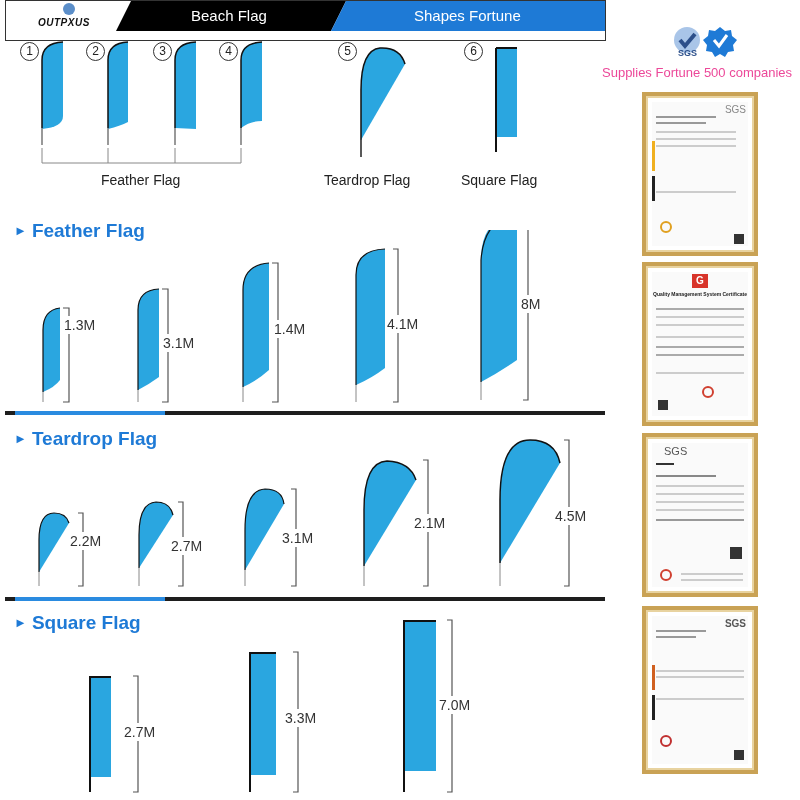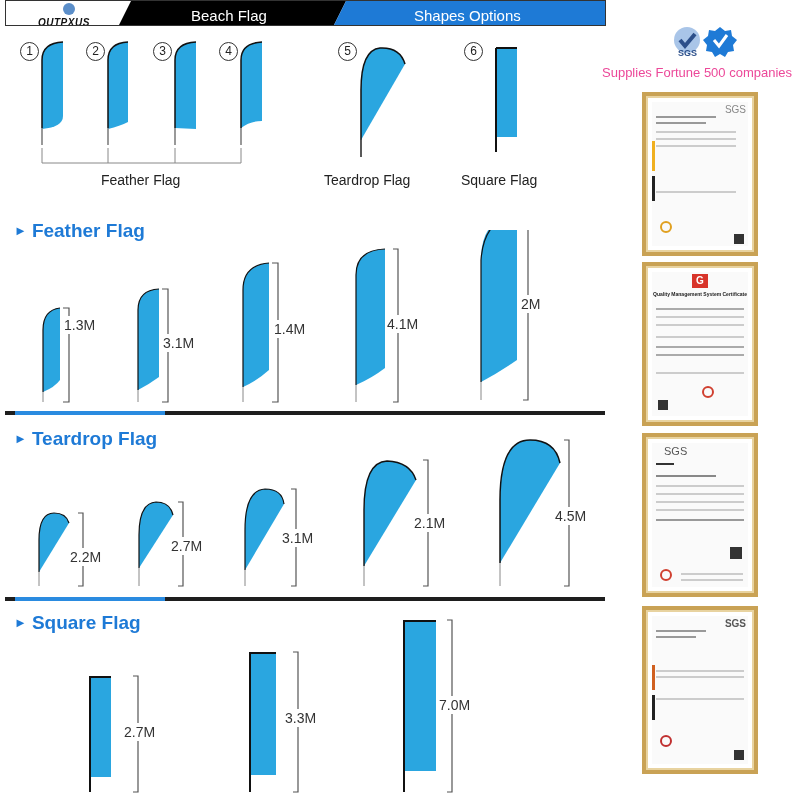--- a/index.html
+++ b/index.html
@@ -1,21 +1,21 @@
 <!DOCTYPE html>
 <html><head>
 <meta charset="utf-8">
 <style>
   * { box-sizing: border-box; margin: 0; padding: 0; }
   html, body { width: 800px; height: 800px; background: #ffffff; overflow: hidden; }
   body { position: relative; font-family: "Liberation Sans", "DejaVu Sans", sans-serif; color: #333; }
   .abs { position: absolute; }
 
   
-  .banner { left: 5px; top: 0; width: 601px; height: 26px; border: 1px solid #333; overflow: hidden; background: #fff; }
+  .banner { left: 5px; top: 0; width: 601px; height: 41px; border: 1px solid #333; overflow: hidden; background: #fff; }
   .banner svg { position: absolute; left: 0; top: 0; }
   .logo-text { position: absolute; left: 32px; top: 16px; font-weight: bold; font-style: italic; font-size: 10px; color: #111; letter-spacing: 0.5px; }
   .logo-mark { position: absolute; left: 57px; top: 2px; width: 12px; height: 12px; border-radius: 50%; background: #5b8ec9; }
   .tab-beach { position: absolute; left: 185px; top: 6px; font-size: 15px; color: #fff; }
   .tab-shapes { position: absolute; left: 408px; top: 6px; font-size: 15px; color: #fff; }
 
   
   .num-circle { width: 19px; height: 19px; border: 1px solid #333; border-radius: 50%; font-size: 12px; text-align: center; line-height: 17px; color: #222; background: #fff; }
   .cap { font-size: 14px; color: #222; }
 
@@ -43,21 +43,21 @@
 <body>
 
 <div class="abs banner">
   <svg width="601" height="30">
     <polygon points="125,0 340,0 325,30 110,30" fill="#000"></polygon>
     <polygon points="340,0 601,0 601,30 325,30" fill="#1e7ad6"></polygon>
   </svg>
   <div class="logo-mark"></div>
   <div class="logo-text">OUTPXUS</div>
   <div class="tab-beach">Beach Flag</div>
-  <div class="tab-shapes">Shapes Options</div>
+  <div class="tab-shapes">Shapes Fortune</div>
 </div>
 
 <div class="abs num-circle" style="left:20px;top:42px">1</div>
 <div class="abs num-circle" style="left:86px;top:42px">2</div>
 <div class="abs num-circle" style="left:153px;top:42px">3</div>
 <div class="abs num-circle" style="left:219px;top:42px">4</div>
 <div class="abs num-circle" style="left:338px;top:42px">5</div>
 <div class="abs num-circle" style="left:464px;top:42px">6</div>
 
 <svg class="abs" style="left:0;top:0" width="600" height="200">
@@ -139,21 +139,21 @@
     <path d="M481,152 L481,30 Q484,-12 517,-14" fill="none" stroke="#111" stroke-width="1.2"></path>
     <line x1="481" y1="152" x2="481" y2="170" stroke="#888"></line>
     <path d="M523,-14 L528,-14 L528,170 L523,170" fill="none" stroke="#555" stroke-width="1.2"></path>
   </g>
 </svg>
 
 <div class="abs size-label" style="left:64px;top:316px">1.3M</div>
 <div class="abs size-label" style="left:163px;top:334px">3.1M</div>
 <div class="abs size-label" style="left:274px;top:320px">1.4M</div>
 <div class="abs size-label" style="left:387px;top:315px">4.1M</div>
-<div class="abs size-label" style="left:521px;top:295px">2M</div>
+<div class="abs size-label" style="left:521px;top:295px">8M</div>
 
 <div class="abs divider" style="top:411px">
     <div class="accent"></div>
   </div>
 
 <div class="abs section-title" style="left:14px;top:428px">
   <span class="chev">►</span><span>Teardrop Flag</span>
 </div>
 
 <svg class="abs" style="left:0;top:420px" width="600" height="170">
@@ -182,21 +182,21 @@
     <path d="M423,40 L428,40 L428,166 L423,166" fill="none" stroke="#555" stroke-width="1.2"></path>
   </g>
   <g>
     <path d="M500,143 L500,80 Q500,20 530,20 Q555,20 560,43 Z" fill="#2aa6e0"></path>
     <path d="M500,143 L500,80 Q500,20 530,20 Q555,20 560,43" fill="none" stroke="#111" stroke-width="1.5"></path>
     <line x1="500" y1="143" x2="500" y2="166" stroke="#888"></line>
     <path d="M564,20 L569,20 L569,166 L564,166" fill="none" stroke="#555" stroke-width="1.2"></path>
   </g>
 </svg>
 
-<div class="abs size-label" style="left:70px;top:548px">2.2M</div>
+<div class="abs size-label" style="left:70px;top:532px">2.2M</div>
 <div class="abs size-label" style="left:171px;top:537px">2.7M</div>
 <div class="abs size-label" style="left:282px;top:529px">3.1M</div>
 <div class="abs size-label" style="left:414px;top:514px">2.1M</div>
 <div class="abs size-label" style="left:555px;top:507px">4.5M</div>
 
 <div class="abs divider" style="top:597px">
     <div class="accent"></div>
   </div>
 
 <div class="abs section-title" style="left:14px;top:612px">

